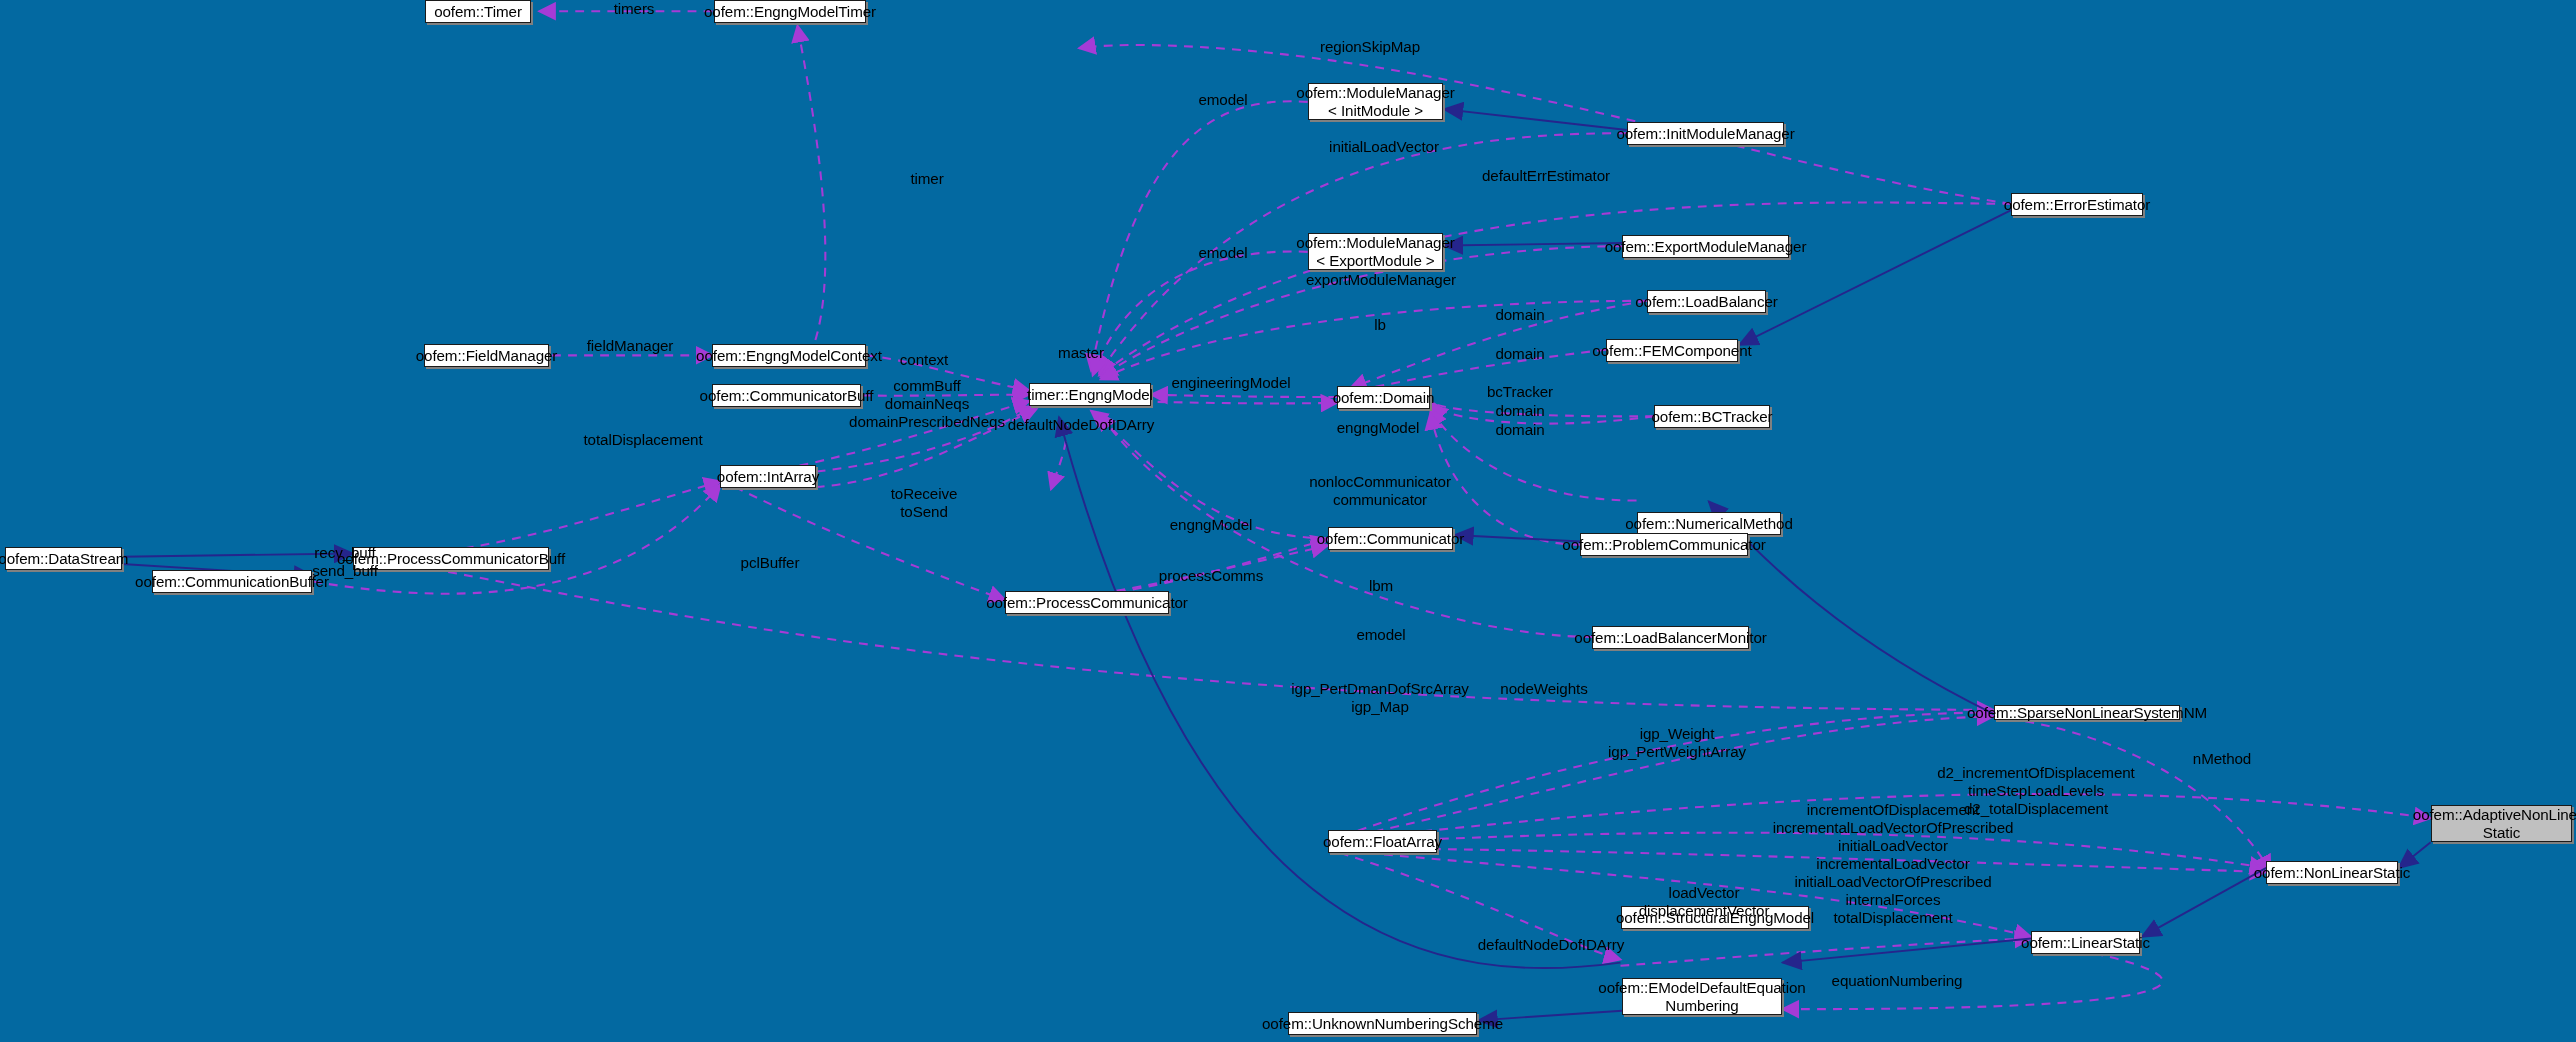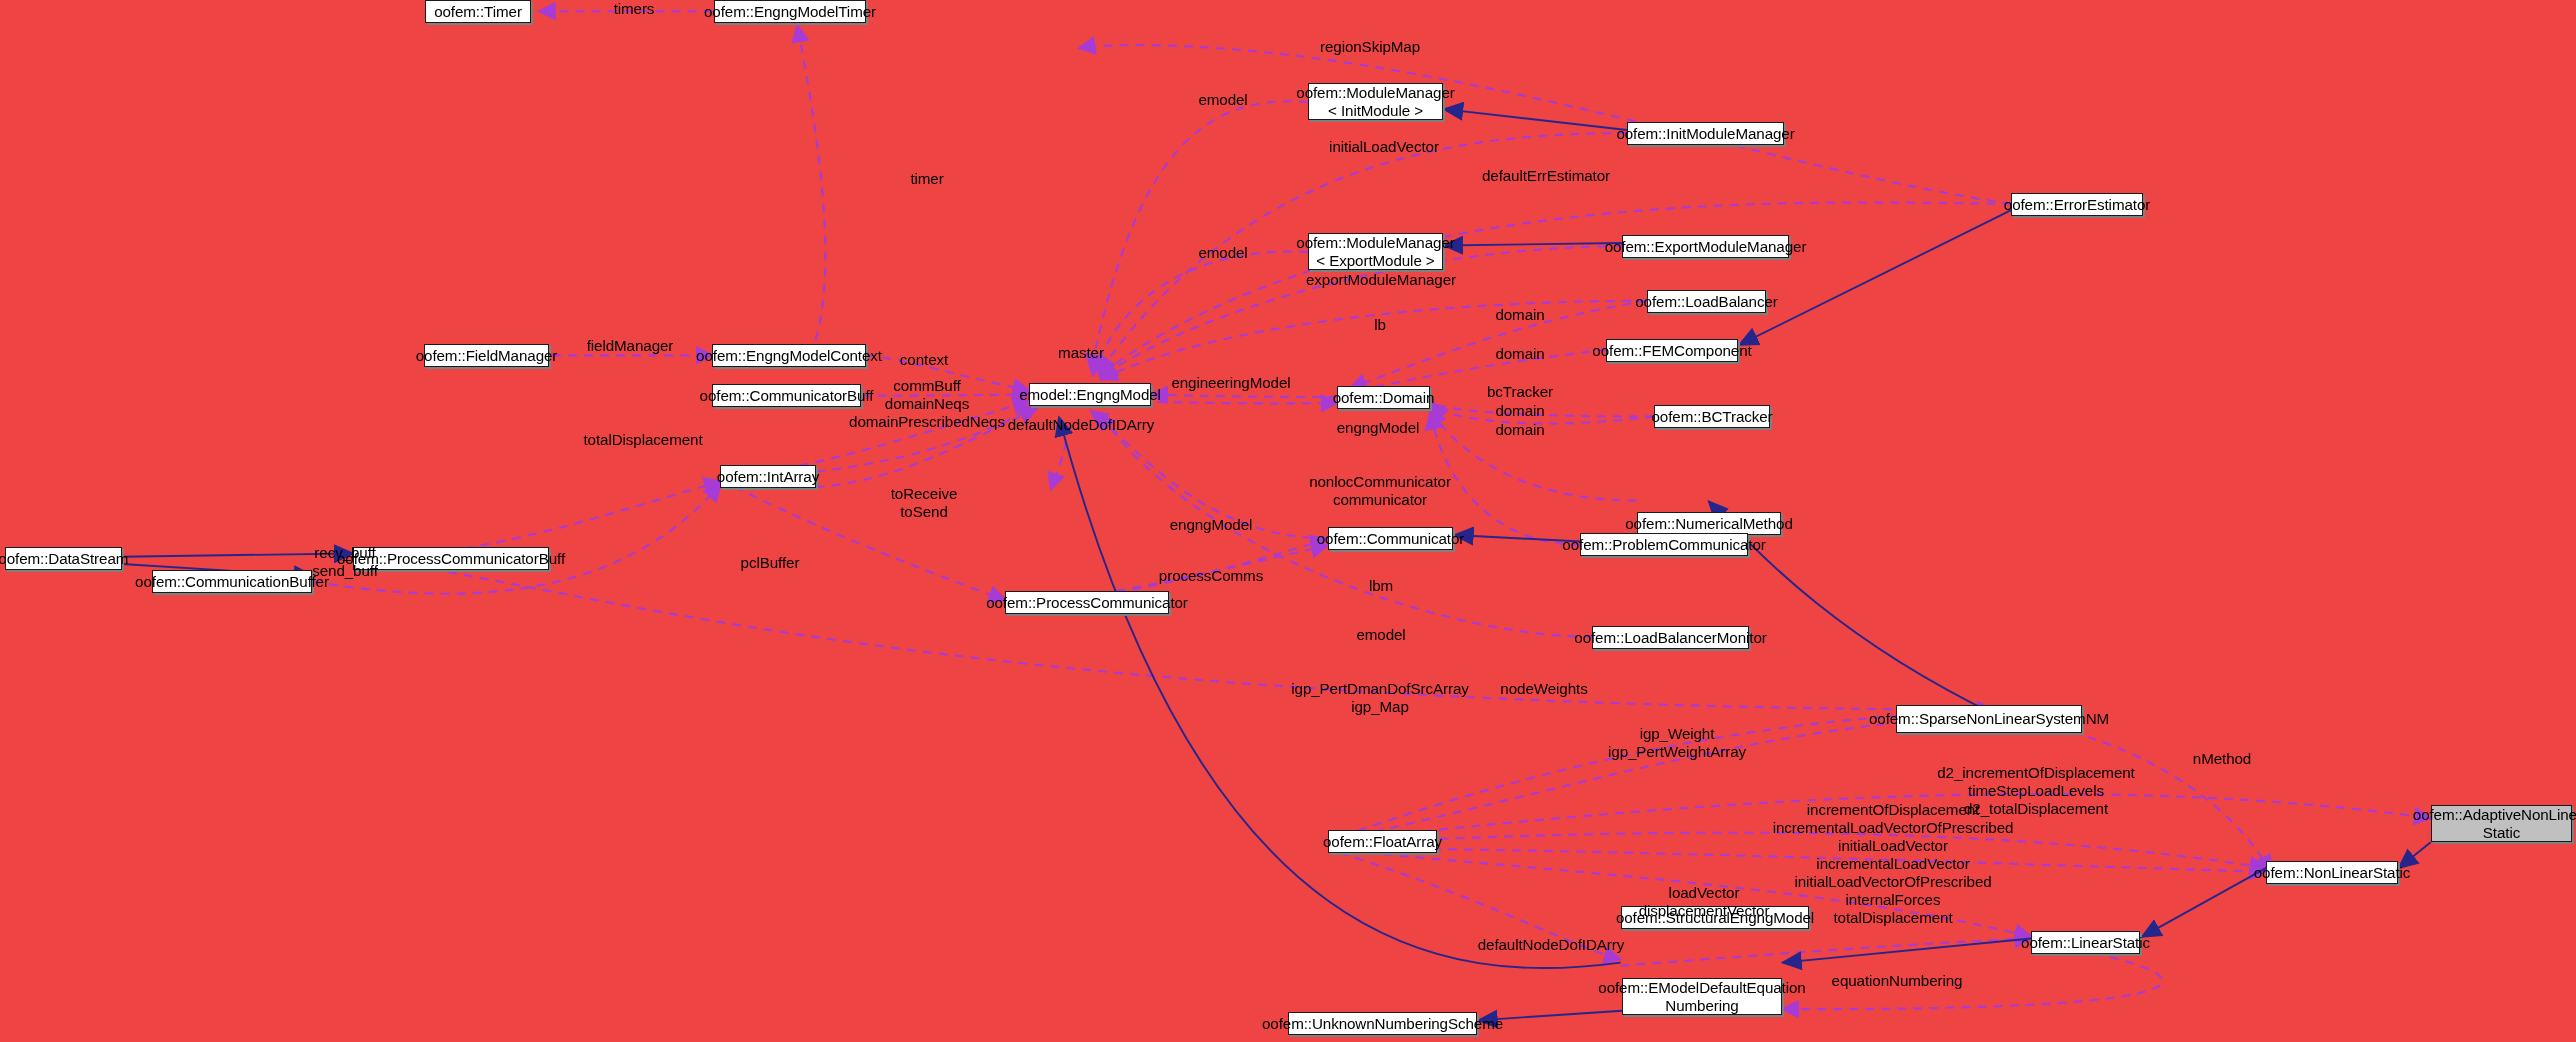--- a/index.html
+++ b/index.html
@@ -1,20 +1,20 @@
 <!DOCTYPE html>
 <html style="font-size:13px"><head>
 <meta charset="utf-8">
 <title>oofem::AdaptiveNonLinearStatic Collaboration Diagram</title>
 <style>
   html,body{margin:0;padding:0;background:#ffffff;}
   #canvas{
     position:relative;
     width:2576px;height:1042px;
-    background:#ef4444;
+    background:#0369a1;
     font-family:"Liberation Sans", sans-serif;
     overflow:hidden;
   }
   #edges{position:absolute;left:0;top:0;width:2576px;height:1042px;pointer-events:none;}
   .node{
     position:absolute;
     box-sizing:border-box;
     background:#ffffff;
     border:1.2px solid #1a1a1a;
     color:#000000;
@@ -129,31 +129,31 @@
   <div class="node shadow" style="left:1308px;top:233px;width:135px;height:37px">oofem::ModuleManager
 &lt; ExportModule &gt;</div>
   <div class="node shadow" style="left:1622px;top:235px;width:167px;height:22.5px">oofem::ExportModuleManager</div>
   <div class="node shadow" style="left:1647px;top:290px;width:119px;height:22.5px">oofem::LoadBalancer</div>
   <div class="node shadow" style="left:1606px;top:339px;width:132px;height:22.5px">oofem::FEMComponent</div>
   <div class="node shadow" style="left:424px;top:344px;width:125px;height:22.5px">oofem::FieldManager</div>
   <div class="node shadow" style="left:712px;top:344px;width:154px;height:22.5px">oofem::EngngModelContext</div>
   <div class="node shadow" style="left:1337px;top:386px;width:93px;height:22.5px">oofem::Domain</div>
   <div class="node shadow" style="left:1654px;top:405px;width:116px;height:22.5px">oofem::BCTracker</div>
   <div class="node shadow" style="left:712px;top:384px;width:149px;height:22.5px">oofem::CommunicatorBuff</div>
-  <div class="node shadow" style="left:1029px;top:383px;width:122px;height:22.5px">emodel::EngngModel</div>
+  <div class="node shadow" style="left:1029px;top:383px;width:122px;height:22.5px">timer::EngngModel</div>
   <div class="node shadow" style="left:720px;top:465px;width:96px;height:22.5px">oofem::IntArray</div>
   <div class="node shadow" style="left:1637px;top:512px;width:144px;height:22.5px">oofem::NumericalMethod</div>
   <div class="node shadow" style="left:4.8px;top:547px;width:117px;height:22.5px">oofem::DataStream</div>
   <div class="node shadow" style="left:353px;top:547px;width:196px;height:22.5px">oofem::ProcessCommunicatorBuff</div>
   <div class="node shadow" style="left:152px;top:570px;width:160px;height:22.5px">oofem::CommunicationBuffer</div>
   <div class="node shadow" style="left:1328px;top:527px;width:125px;height:22.5px">oofem::Communicator</div>
   <div class="node shadow" style="left:1580px;top:533px;width:168px;height:22.5px">oofem::ProblemCommunicator</div>
   <div class="node shadow" style="left:1005px;top:591px;width:164px;height:22.5px">oofem::ProcessCommunicator</div>
   <div class="node shadow" style="left:1592px;top:626px;width:157px;height:22.5px">oofem::LoadBalancerMonitor</div>
-  <div class="node shadow" style="left:1896px;top:705px;width:186px;height:28px">oofem::SparseNonLinearSystemNM</div>
+  <div class="node shadow" style="left:1994px;top:705px;width:186px;height:15px">oofem::SparseNonLinearSystemNM</div>
   <div class="node shadow highlight" style="left:2431px;top:805px;width:141px;height:37px">oofem::AdaptiveNonLinear
 Static</div>
   <div class="node shadow" style="left:1328px;top:830px;width:109px;height:22.5px">oofem::FloatArray</div>
   <div class="node shadow" style="left:2266px;top:861px;width:132px;height:22.5px">oofem::NonLinearStatic</div>
   <div class="node shadow" style="left:2031px;top:931px;width:109px;height:22.5px">oofem::LinearStatic</div>
   <div class="node shadow" style="left:1621px;top:906px;width:188px;height:22.5px">oofem::StructuralEngngModel</div>
   <div class="node shadow" style="left:1622px;top:978px;width:160px;height:37px">oofem::EModelDefaultEquation
 Numbering</div>
   <div class="node shadow" style="left:1288px;top:1012px;width:189px;height:22.5px">oofem::UnknownNumberingScheme</div>
 

